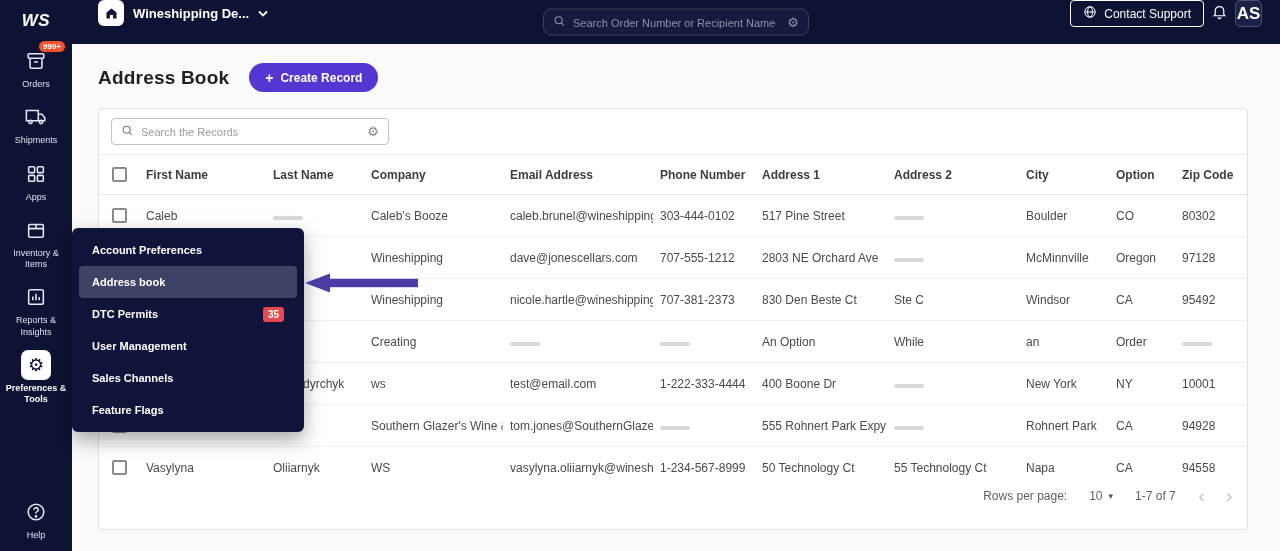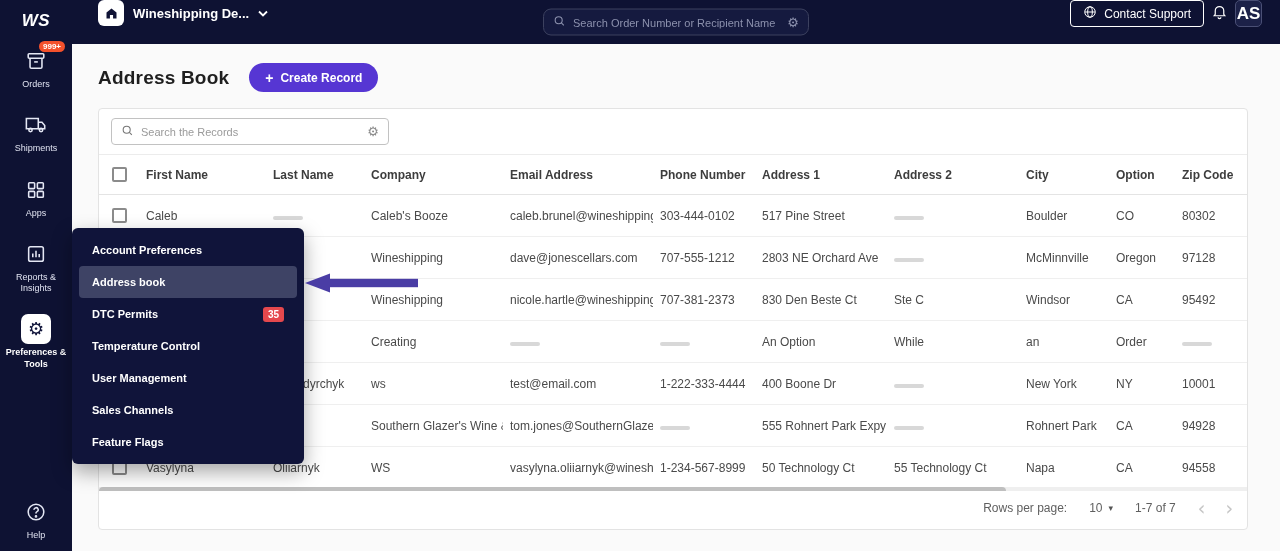--- a/index.html
+++ b/index.html
@@ -6,21 +6,21 @@
   html,body { width:1280px; height:551px; }
   body {
     font-family: "Liberation Sans", sans-serif;
     background:#fafafa; position:relative; overflow:hidden;
   }
 
   
   .sidebar { position:absolute; left:0; top:0; width:72px; height:551px;
     background:#0e1233; z-index:10; display:flex; flex-direction:column; align-items:center; }
   .logo { color:#fff; font-weight:bold; font-style:italic; font-size:17px; margin-top:11px; letter-spacing:.5px; }
-  .nav { display:flex; flex-direction:column; align-items:center; gap:20px; margin-top:15px; width:100%; }
+  .nav { display:flex; flex-direction:column; align-items:center; gap:12px; margin-top:15px; width:100%; }
   .nav-item { display:flex; flex-direction:column; align-items:center; width:100%; cursor:pointer; }
   .nav-icon-wrap { position:relative; width:30px; height:30px; display:flex; align-items:center; justify-content:center; color:#e4e7f4; }
   .nav-item.active .nav-icon-wrap { background:#fff; border-radius:7px; color:#10143a; }
   .nav-label { font-size:9px; color:#dfe2f0; text-align:center; line-height:1.25; margin-top:3px; max-width:62px; }
   .nav-item.active .nav-label { color:#fff; font-weight:bold; }
   .nav-badge { position:absolute; top:-5px; left:18px; background:#f4512c; color:#fff;
     font-size:8px; font-weight:bold; padding:1px 4px; border-radius:7px; white-space:nowrap; }
   .help-item { margin-top:auto; margin-bottom:10px; }
   .gear-glyph { font-size:18px; line-height:1; }
 
@@ -65,21 +65,21 @@
   .trow { height:42px; border-bottom:1px solid #efefef; }
   .th { font-size:12px; color:#3d3d3d; font-weight:bold; padding-left:7px; white-space:nowrap; overflow:hidden; }
   .td { font-size:12px; color:#4a4a4a; padding-left:7px; white-space:nowrap; overflow:hidden; }
   .td.peek { padding-left:37px; }
   .cb-cell { display:flex; justify-content:center; }
   .checkbox { width:15px; height:15px; border:2px solid #8b8b8b; border-radius:2px; background:#fff; cursor:pointer; }
   .dash { display:inline-block; width:30px; height:4px; border-radius:2px; background:#d8d8d8; }
 
   .hscroll { position:absolute; left:0; right:0; bottom:34px; height:8px; background:#efefef; }
   .hscroll-thumb { width:79%; height:100%; background:#bfbfbf; border-radius:4px; cursor:pointer; }
-  .pagination { position:absolute; left:0; right:0; bottom:4px; height:34px; display:flex; align-items:center;
+  .pagination { position:absolute; left:0; right:0; bottom:16px; height:34px; display:flex; align-items:center;
     justify-content:flex-end; gap:22px; padding-right:14px; font-size:12px; color:#5f5f5f; background:#fff; }
   .rpp { display:flex; align-items:center; gap:6px; cursor:pointer; }
   .caret { font-size:9px; color:#555; }
   .page-chevs { display:flex; align-items:center; gap:20px; }
   .chev { font-size:19px; color:#c6c6c6; line-height:1; cursor:pointer; font-family:"DejaVu Sans",sans-serif; }
 
   
   .menu { position:absolute; left:72px; top:228px; width:232px; background:#10143a;
     border-radius:6px; box-shadow:0 8px 20px rgba(0,0,0,.35); z-index:50; padding:6px 7px;
     display:flex; flex-direction:column; }
@@ -122,20 +122,29 @@
       <div class="nav-item">
         <span class="nav-icon-wrap">
           <svg width="22" height="22" viewBox="0 0 24 24" fill="none" stroke="currentColor" stroke-width="1.7">
             <rect x="4" y="4" width="6.5" height="6.5" rx="1"></rect>
             <rect x="13.5" y="4" width="6.5" height="6.5" rx="1"></rect>
             <rect x="4" y="13.5" width="6.5" height="6.5" rx="1"></rect>
             <rect x="13.5" y="13.5" width="6.5" height="6.5" rx="1"></rect>
           </svg>
         </span>
         <div class="nav-label">Apps</div>
+      </div>
+      <div class="nav-item">
+        <span class="nav-icon-wrap">
+          <svg width="22" height="22" viewBox="0 0 24 24" fill="none" stroke="currentColor" stroke-width="1.7">
+            <rect x="4" y="6" width="16" height="14" rx="1.5"></rect>
+            <path d="M4 10.5h16M12 6v4.5"></path>
+          </svg>
+        </span>
+        <div class="nav-label">Inventory &amp; Items</div>
       </div>
       <div class="nav-item">
         <span class="nav-icon-wrap">
           <svg width="22" height="22" viewBox="0 0 24 24" fill="none" stroke="currentColor" stroke-width="1.7">
             <rect x="4" y="4" width="16" height="16" rx="2"></rect>
             <path d="M8.5 15.5v-4M12 15.5V8.5M15.5 15.5V12"></path>
           </svg>
         </span>
         <div class="nav-label">Reports &amp; Insights</div>
       </div>
@@ -374,23 +383,20 @@
       <span>Account Preferences</span>
     </div>
     <div class="menu-item active">
       <span>Address book</span>
     </div>
     <div class="menu-item">
       <span>DTC Permits</span>
       <span class="menu-badge">35</span>
     </div>
     <div class="menu-item">
-      <span>Temperature Control</span>
-    </div>
-    <div class="menu-item">
       <span>User Management</span>
     </div>
     <div class="menu-item">
       <span>Sales Channels</span>
     </div>
     <div class="menu-item">
       <span>Feature Flags</span>
     </div>
   </div>
 

